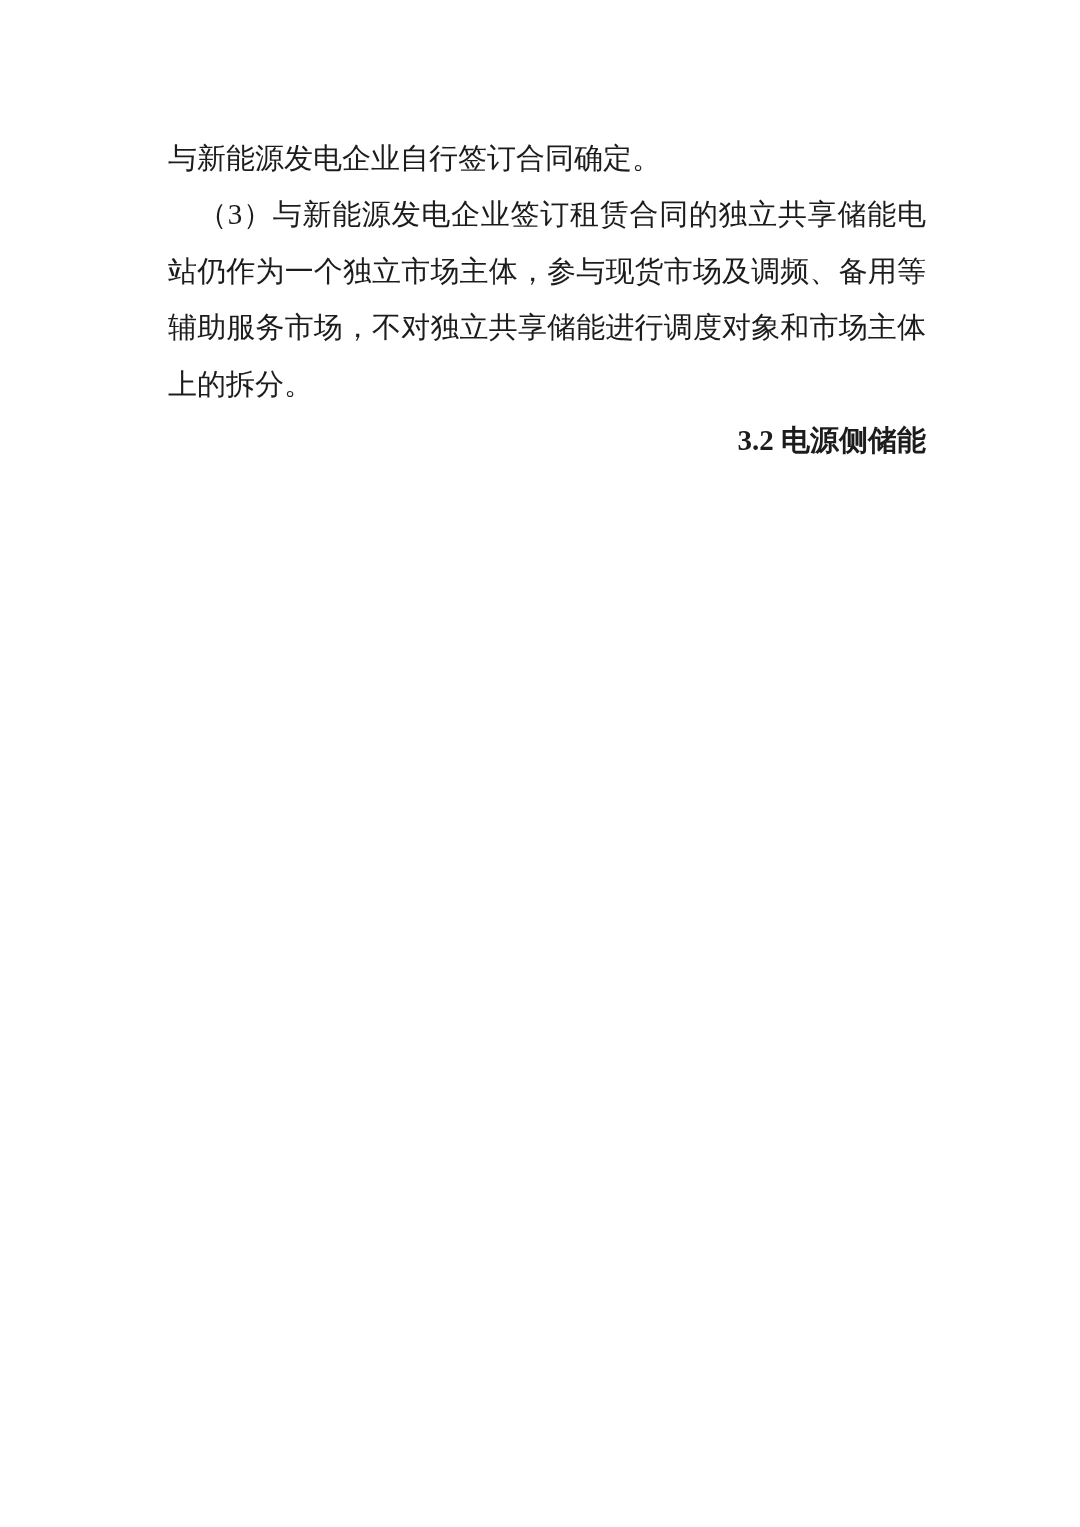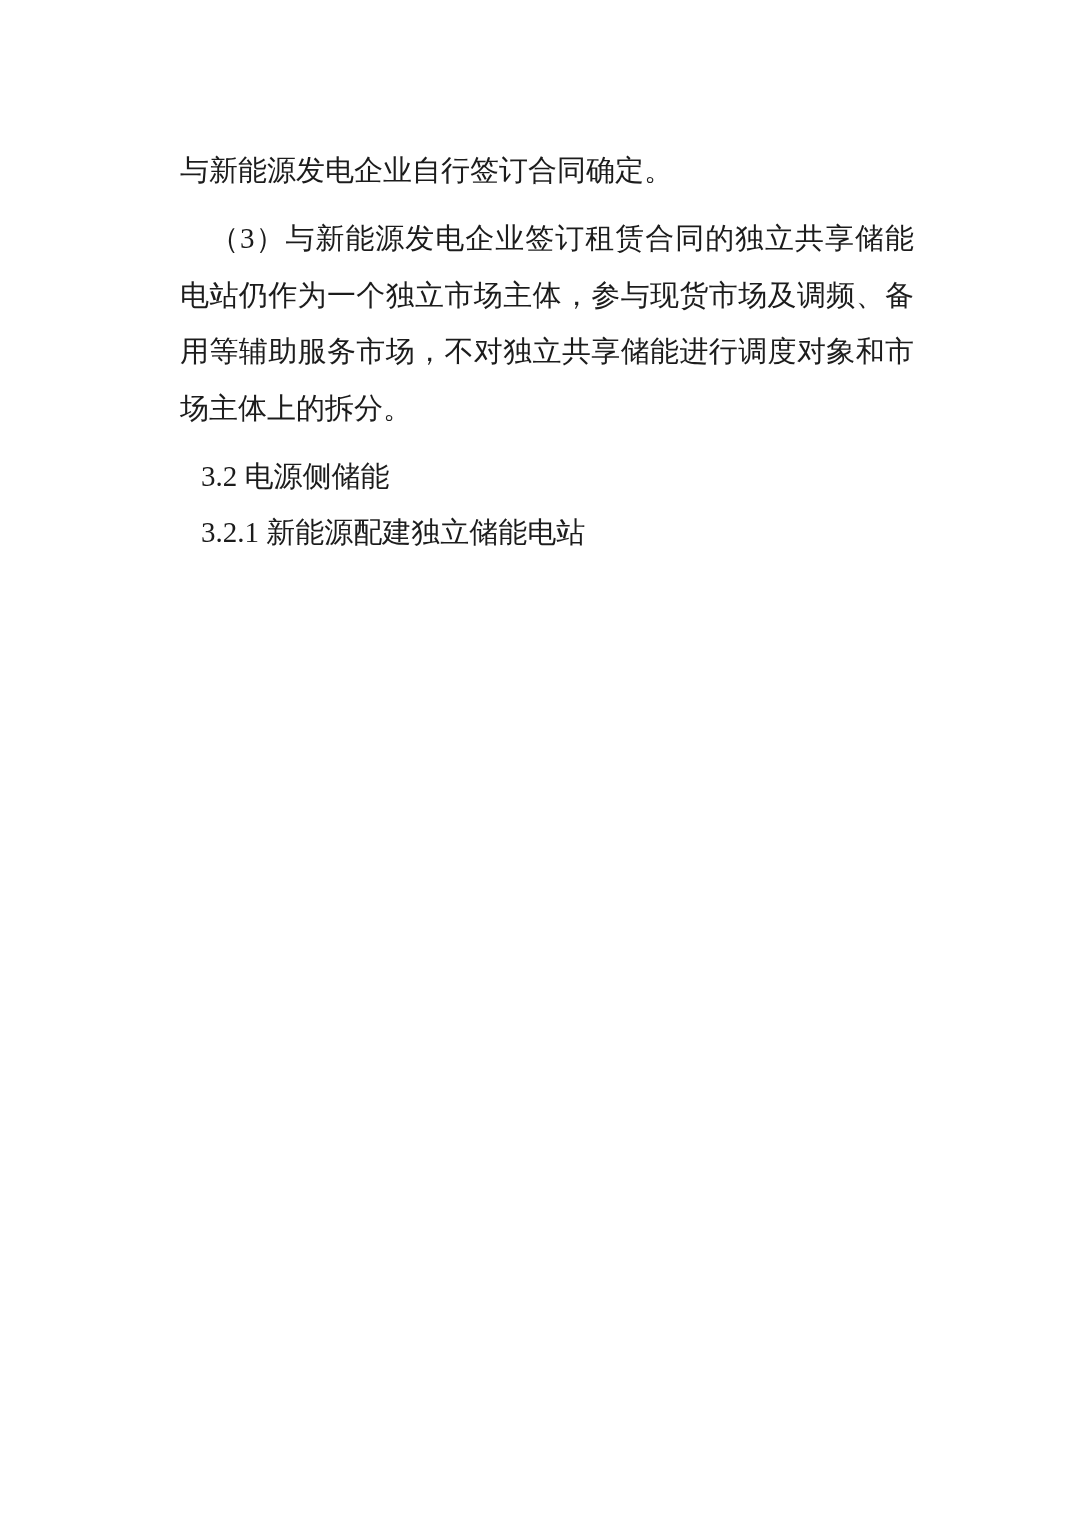--- a/index.html
+++ b/index.html
@@ -20,38 +20,37 @@
     left: 168px;
     top: 130px;
     width: 758px;
     color: #1c1c1c;
     font-size: 29px;
     line-height: 56.4px;
     text-align: justify;
     word-break: break-all;
   }
   .para {
-    margin: 12px;
+    margin: 0;
     padding: 0;
     text-indent: 30px;
   }
   .para.no-indent {
     text-indent: 0;
   }
   .heading {
     margin: 0;
     padding: 0;
     text-indent: 33px;
-    font-weight: normal;
-    text-align: left;
+    font-weight: bold;
+    text-align: right;
   }
 </style>
 </head>
 <body>
 
 <div class="page">
   <div class="content">
     <p class="para no-indent">与新能源发电企业自行签订合同确定。</p>
     <p class="para">（3）与新能源发电企业签订租赁合同的独立共享储能电站仍作为一个独立市场主体，参与现货市场及调频、备用等辅助服务市场，不对独立共享储能进行调度对象和市场主体上的拆分。</p>
     <p class="heading">3.2 电源侧储能</p>
-    <p class="heading">3.2.1 新能源配建独立储能电站</p>
   </div>
 </div>
 
 </body></html>

